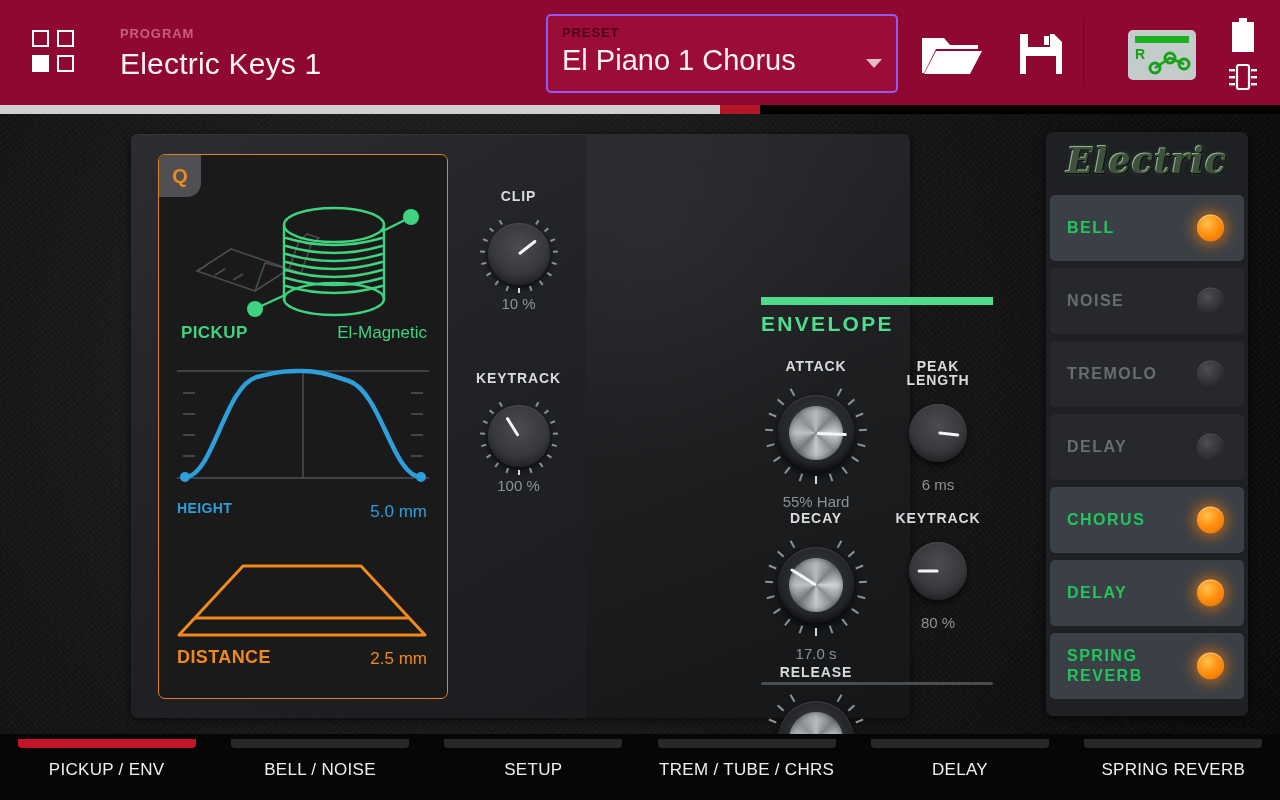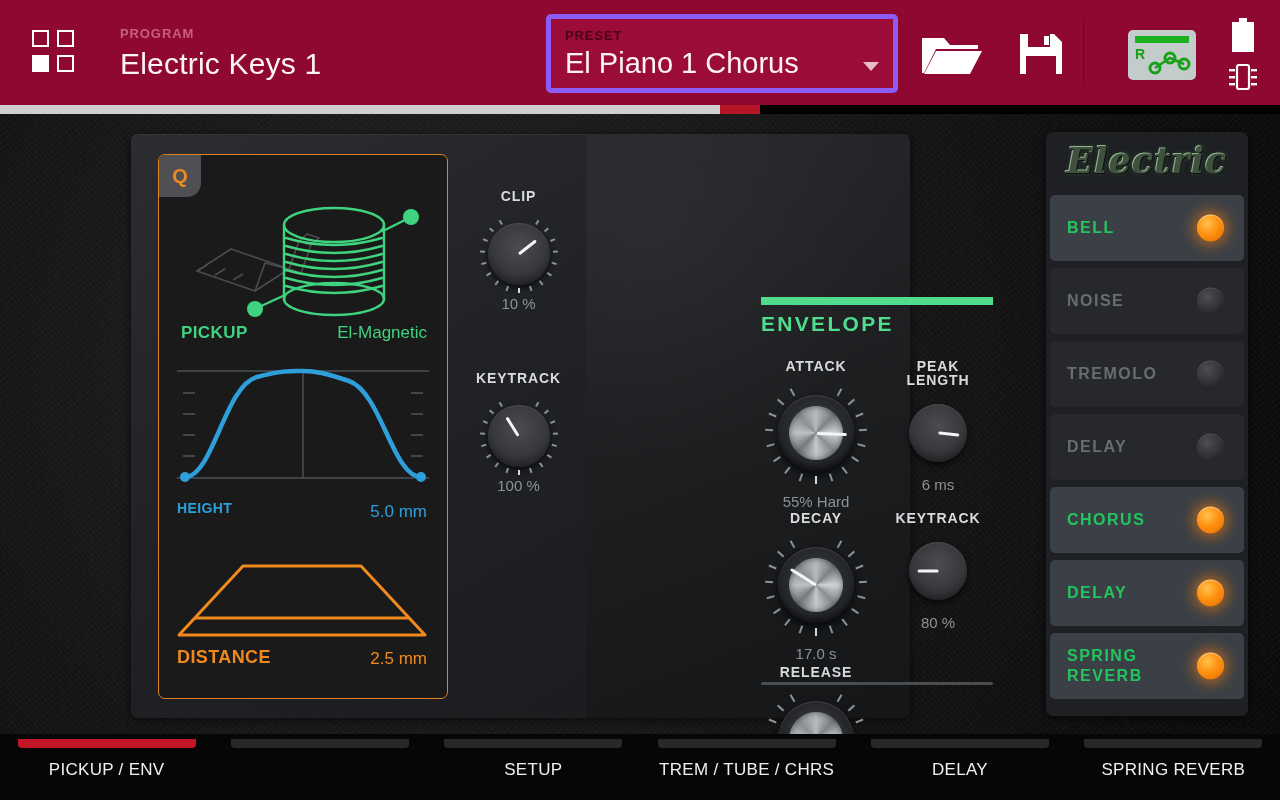--- a/index.html
+++ b/index.html
@@ -35,21 +35,21 @@
     font-size:30px; color:#fdf3f6; font-weight:300; margin-top:6px;
     letter-spacing:.2px; white-space:nowrap;
   }
   .header-div {
     position:absolute; left:1083px; top:18px; width:1px; height:68px;
     background:#6a0626;
   }
 
   .preset-box {
     position:absolute; left:546px; top:14px; width:352px; height:79px;
-    background:#9c0c39; border:5px solid #8b5cf6; border-radius:5px;
+    background:#9c0c39; border:2px solid #8b5cf6; border-radius:5px;
   }
   .preset-label {
     position:absolute; left:14px; top:9px; font-size:13px; font-weight:600;
     letter-spacing:.9px; color:#4c0418;
   }
   .preset-value {
     position:absolute; left:14px; top:28px; font-size:29px; font-weight:300;
     color:#fdf3f6; white-space:nowrap;
   }
   .preset-arrow {
@@ -610,20 +610,21 @@
       </div>
   </div>
 
   <div class="tabbar" id="tabbar">
       <div class="tab active" style="left: 0px; width: 213.333px;">
         <div class="tab-ind"></div>
         <div class="tab-label">PICKUP / ENV</div>
       </div>
       <div class="tab" style="left: 213.333px; width: 213.333px;">
         <div class="tab-ind"></div>
+        <div class="tab-label">BELL / NOISE</div>
       </div>
       <div class="tab" style="left: 426.667px; width: 213.333px;">
         <div class="tab-ind"></div>
         <div class="tab-label">SETUP</div>
       </div>
       <div class="tab" style="left: 640px; width: 213.333px;">
         <div class="tab-ind"></div>
         <div class="tab-label">TREM / TUBE / CHRS</div>
       </div>
       <div class="tab" style="left: 853.333px; width: 213.333px;">

